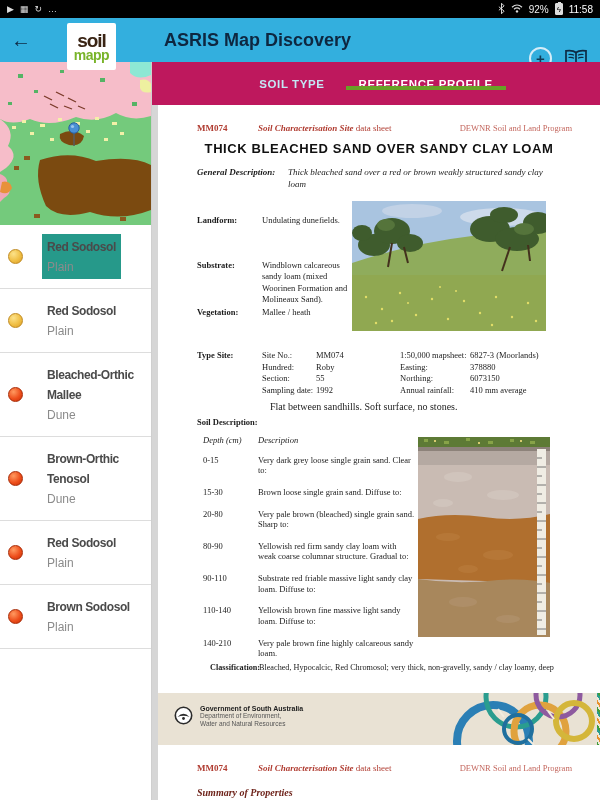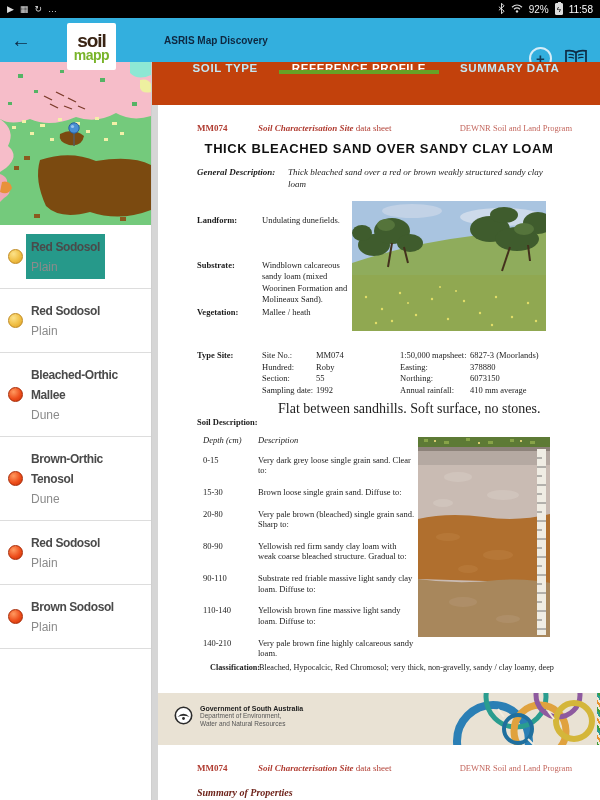--- a/index.html
+++ b/index.html
@@ -17,39 +17,39 @@
   .batt .bolt { position:absolute; top:1px; left:1px; font-size:8px; color:#000; }
 
   
   .app-header { position:absolute; top:18px; left:0; width:600px; height:44px; background:#33afde;
     display:flex; align-items:center; }
   .back-btn { width:34px; text-align:center; font-size:20px; color:#0e2740; margin-left:4px; }
   .logo-box { position:absolute; left:67px; top:5px; width:49px; height:47px; background:#fff;
     border-radius:2px; display:flex; flex-direction:column; align-items:center; justify-content:center; z-index:5; }
   .logo-top { font-weight:bold; font-size:19px; letter-spacing:-1px; color:#3a2414; line-height:0.9; }
   .logo-bottom { font-weight:bold; font-size:14px; letter-spacing:-0.5px; color:#79b42a; line-height:0.9; }
-  .hdr-title { margin-left:126px; font-size:10px; font-weight:bold; color:#0e2740; }
+  .hdr-title { margin-left:126px; font-size:18px; font-weight:bold; color:#0e2740; }
   .plus-btn { position:absolute; right:48px; top:29px; width:23px; height:23px; border:2px solid #d6edf8;
     border-radius:50%; color:#123a55; font-size:15px; font-weight:bold; text-align:center; line-height:19px; }
   .book-btn { position:absolute; right:12px; top:31px; }
 
   
-  .tab-strip { position:absolute; top:62px; left:152px; width:448px; height:43px; background:#c2410c;
-    display:flex; justify-content:center; align-items:flex-start; }
+  .tab-strip { position:absolute; top:62px; left:152px; width:448px; height:43px; background:#be185d;
+    display:flex; justify-content:center; align-items:center; }
   .tab { position:relative; display:flex; align-items:center; padding:0 17px; font-size:11.5px;
     font-weight:bold; letter-spacing:0.6px; color:#c4e7f5; }
   .tab.active { color:#fff; }
   .tab.active::after { content:""; position:absolute; left:4px; right:4px; bottom:0; height:4px; background:#67a226; }
 
   
   .sidebar { position:absolute; top:62px; left:0; width:152px; height:738px; background:#fff;
     border-right:1px solid #cfcfcf; }
   .map-thumb { width:151px; height:163px; border-bottom:1px solid #bbb; }
   .s-item { position:relative; display:flex; align-items:center; padding:9px 0 9px 8px;
-    border-bottom:1px solid #ddd; min-height:46px; }
+    border-bottom:1px solid #ddd; min-height:46px;gap:16px; }
   .dot { width:15px; height:15px; border-radius:50%; flex:0 0 15px; margin-right:8px; }
   .dot-yellow { background:radial-gradient(circle at 35% 30%, #fce28a, #f0bf45 55%, #d99b26); border:1px solid #c08a20; }
   .dot-red { background:radial-gradient(circle at 35% 30%, #ff9a60, #ee4f1c 55%, #c52e05); border:1px solid #a82a06; }
   .s-text { width:122px; line-height:1.25; }
   .hl-wrap { display:inline-block; padding:2px 5px 3px; margin-left:-5px; }
   .sel-true .hl-wrap { background:#26998a; }
   .s-name { font-size:12px; font-weight:bold; letter-spacing:-0.4px; color:#4a4a4a; }
   .s-landform { font-size:12px; color:#8b8b8b; }
 
   
@@ -73,21 +73,21 @@
   .landform-row { top:110px; left:39px; width:160px; }
   .substrate-row { top:155px; left:39px; width:160px; }
   .veg-row { top:202px; left:39px; width:160px; }
   .photo1 { top:96px; left:194px; width:194px; height:130px; }
   .ts-row { top:245px; left:39px; width:400px; font-size:8.5px; line-height:1.35; }
   .ts-main { position:absolute; left:0; font-weight:bold; }
   .ts-l-lab { position:absolute; left:65px; }
   .ts-l-val { position:absolute; left:119px; }
   .ts-r-lab { position:absolute; left:203px; }
   .ts-r-val { position:absolute; left:273px; }
-  .note-row { top:296px; left:120px; font-size:14px; }
+  .note-row { top:296px; left:112px; font-size:10px; }
   .soildesc { top:312px; left:39px; font-size:8.5px; font-weight:bold; }
   .htable { top:330px; left:45px; width:212px; font-size:8.5px; }
   .ht-head { position:relative; margin-bottom:9px; font-style:italic; }
   .ht-row { position:relative; margin-bottom:11px; }
   .ht-depth { position:absolute; left:0; top:0; width:50px; }
   .ht-desc { margin-left:55px; width:157px; line-height:1.25; }
   .photo2 { top:332px; left:260px; width:132px; height:200px; }
   .class-row { top:558px; left:45px; width:394px; font-size:8.2px; }
   .class-label { position:absolute; left:0; font-weight:bold;padding-left:7px; }
   .class-text { margin-left:56px; }
@@ -141,21 +141,20 @@
       <path d="M12 3.5 C10 1.8 6.5 1.2 2 1.8 V15.5 C6.5 14.9 10 15.5 12 17 C14 15.5 17.5 14.9 22 15.5 V1.8 C17.5 1.2 14 1.8 12 3.5 Z" fill="none" stroke="#0d2b45" stroke-width="1.7"></path>
       <line x1="12" y1="3.5" x2="12" y2="17" stroke="#0d2b45" stroke-width="1.7"></line>
       <path d="M4.5 5.5 C7 5.2 9 5.6 10 6.3 M4.5 8.5 C7 8.2 9 8.6 10 9.3 M14 6.3 C15 5.6 17 5.2 19.5 5.5 M14 9.3 C15 8.6 17 8.2 19.5 8.5" stroke="#0d2b45" stroke-width="1.1" fill="none"></path>
     </svg>
   </div>
 </div>
 
 <div class="tab-strip">
   <div class="tab">SOIL TYPE</div>
   <div class="tab active">REFERENCE PROFILE</div>
-  <div class="tab">SUMMARY DATA</div>
 </div>
 
 <div class="sidebar">
 
   <div class="map-thumb">
     <svg width="151" height="163" viewBox="0 0 151 163">
       <rect width="151" height="163" fill="#74ca7c"></rect>
       <path d="M0 0 H151 V54 Q132 60 116 51 Q96 62 76 55 Q50 66 30 57 Q12 64 0 57 Z" fill="#f6bdc9"></path>
       <path d="M0 57 Q16 68 8 84 Q20 94 6 106 L0 110 Z" fill="#f6bdc9"></path>
       <path d="M0 112 q10 4 6 12 q8 6 -2 12 L0 140 Z" fill="#f0a8b8"></path>
@@ -353,21 +352,21 @@
     <div class="ht-row">
       <span class="ht-depth">15-30</span>
       <div class="ht-desc">Brown loose single grain sand. Diffuse to:</div>
     </div>
     <div class="ht-row">
       <span class="ht-depth">20-80</span>
       <div class="ht-desc">Very pale brown (bleached) single grain sand. Sharp to:</div>
     </div>
     <div class="ht-row">
       <span class="ht-depth">80-90</span>
-      <div class="ht-desc">Yellowish red firm sandy clay loam with weak coarse bleached structure. Gradual to:</div>
+      <div class="ht-desc">Yellowish red firm sandy clay loam with weak coarse columnar structure. Gradual to:</div>
     </div>
     <div class="ht-row">
       <span class="ht-depth">90-110</span>
       <div class="ht-desc">Substrate red friable massive light sandy clay loam. Diffuse to:</div>
     </div>
     <div class="ht-row">
       <span class="ht-depth">110-140</span>
       <div class="ht-desc">Yellowish brown fine massive light sandy loam. Diffuse to:</div>
     </div>
     <div class="ht-row">

